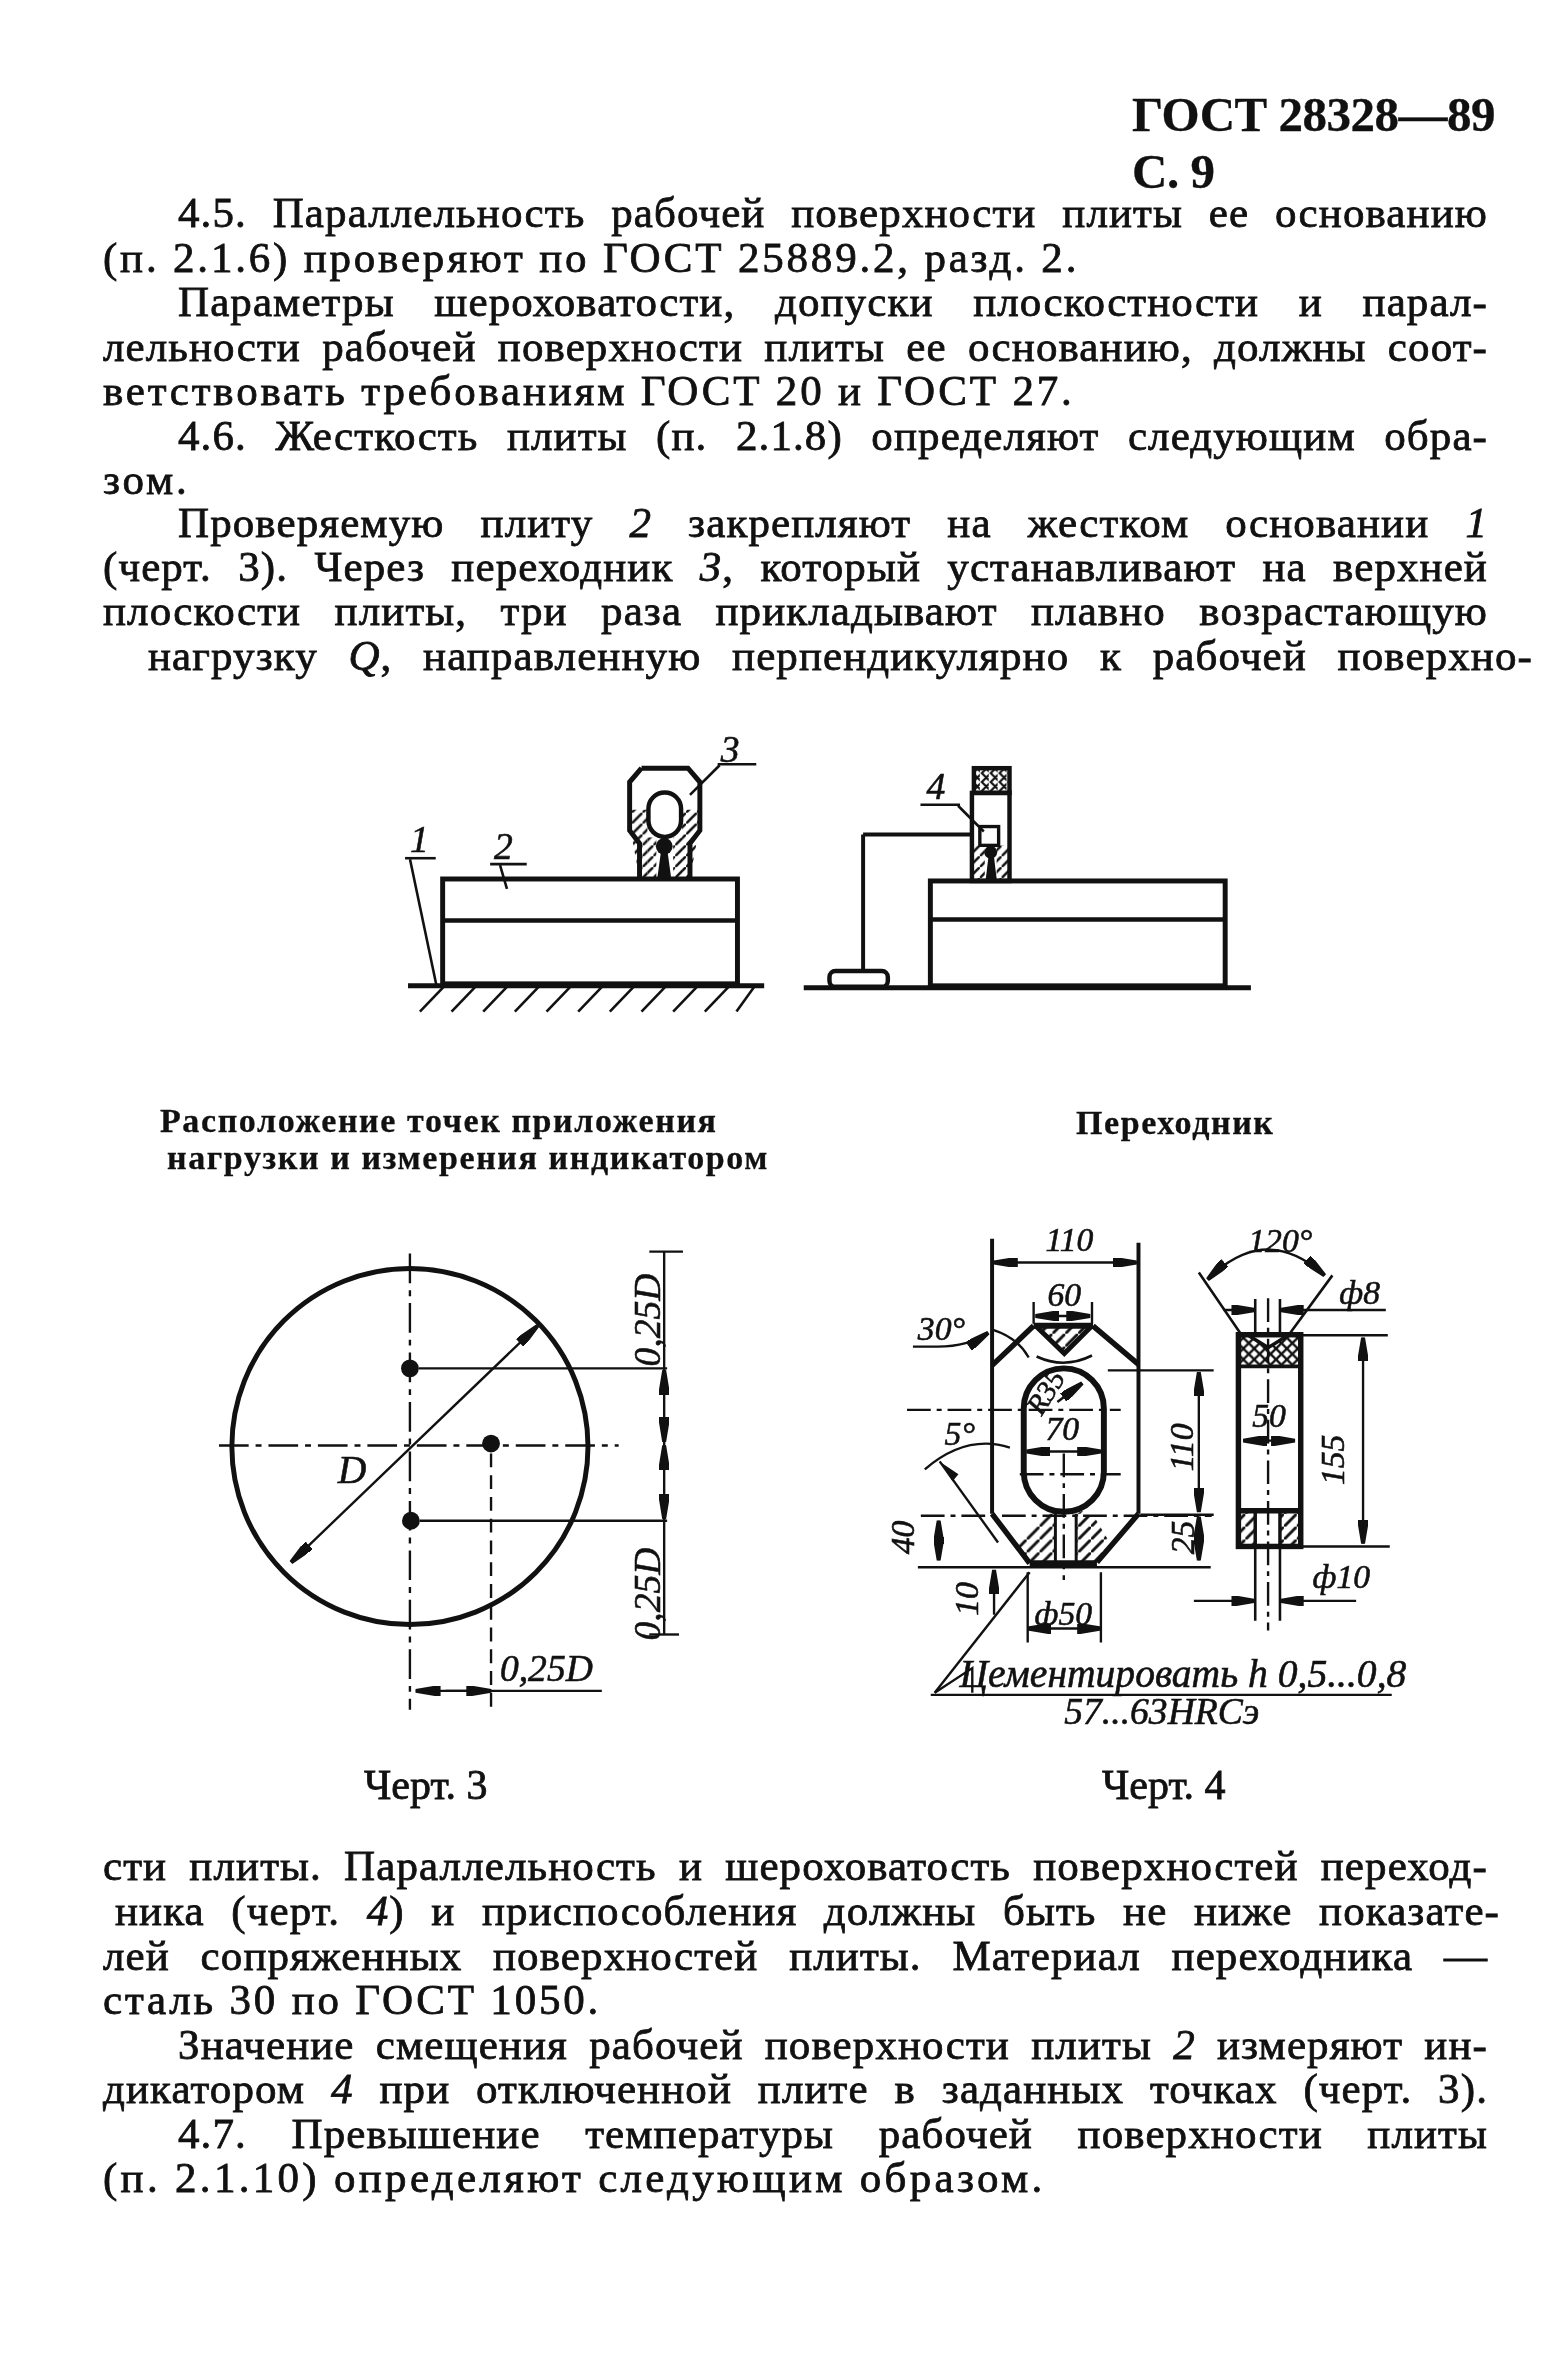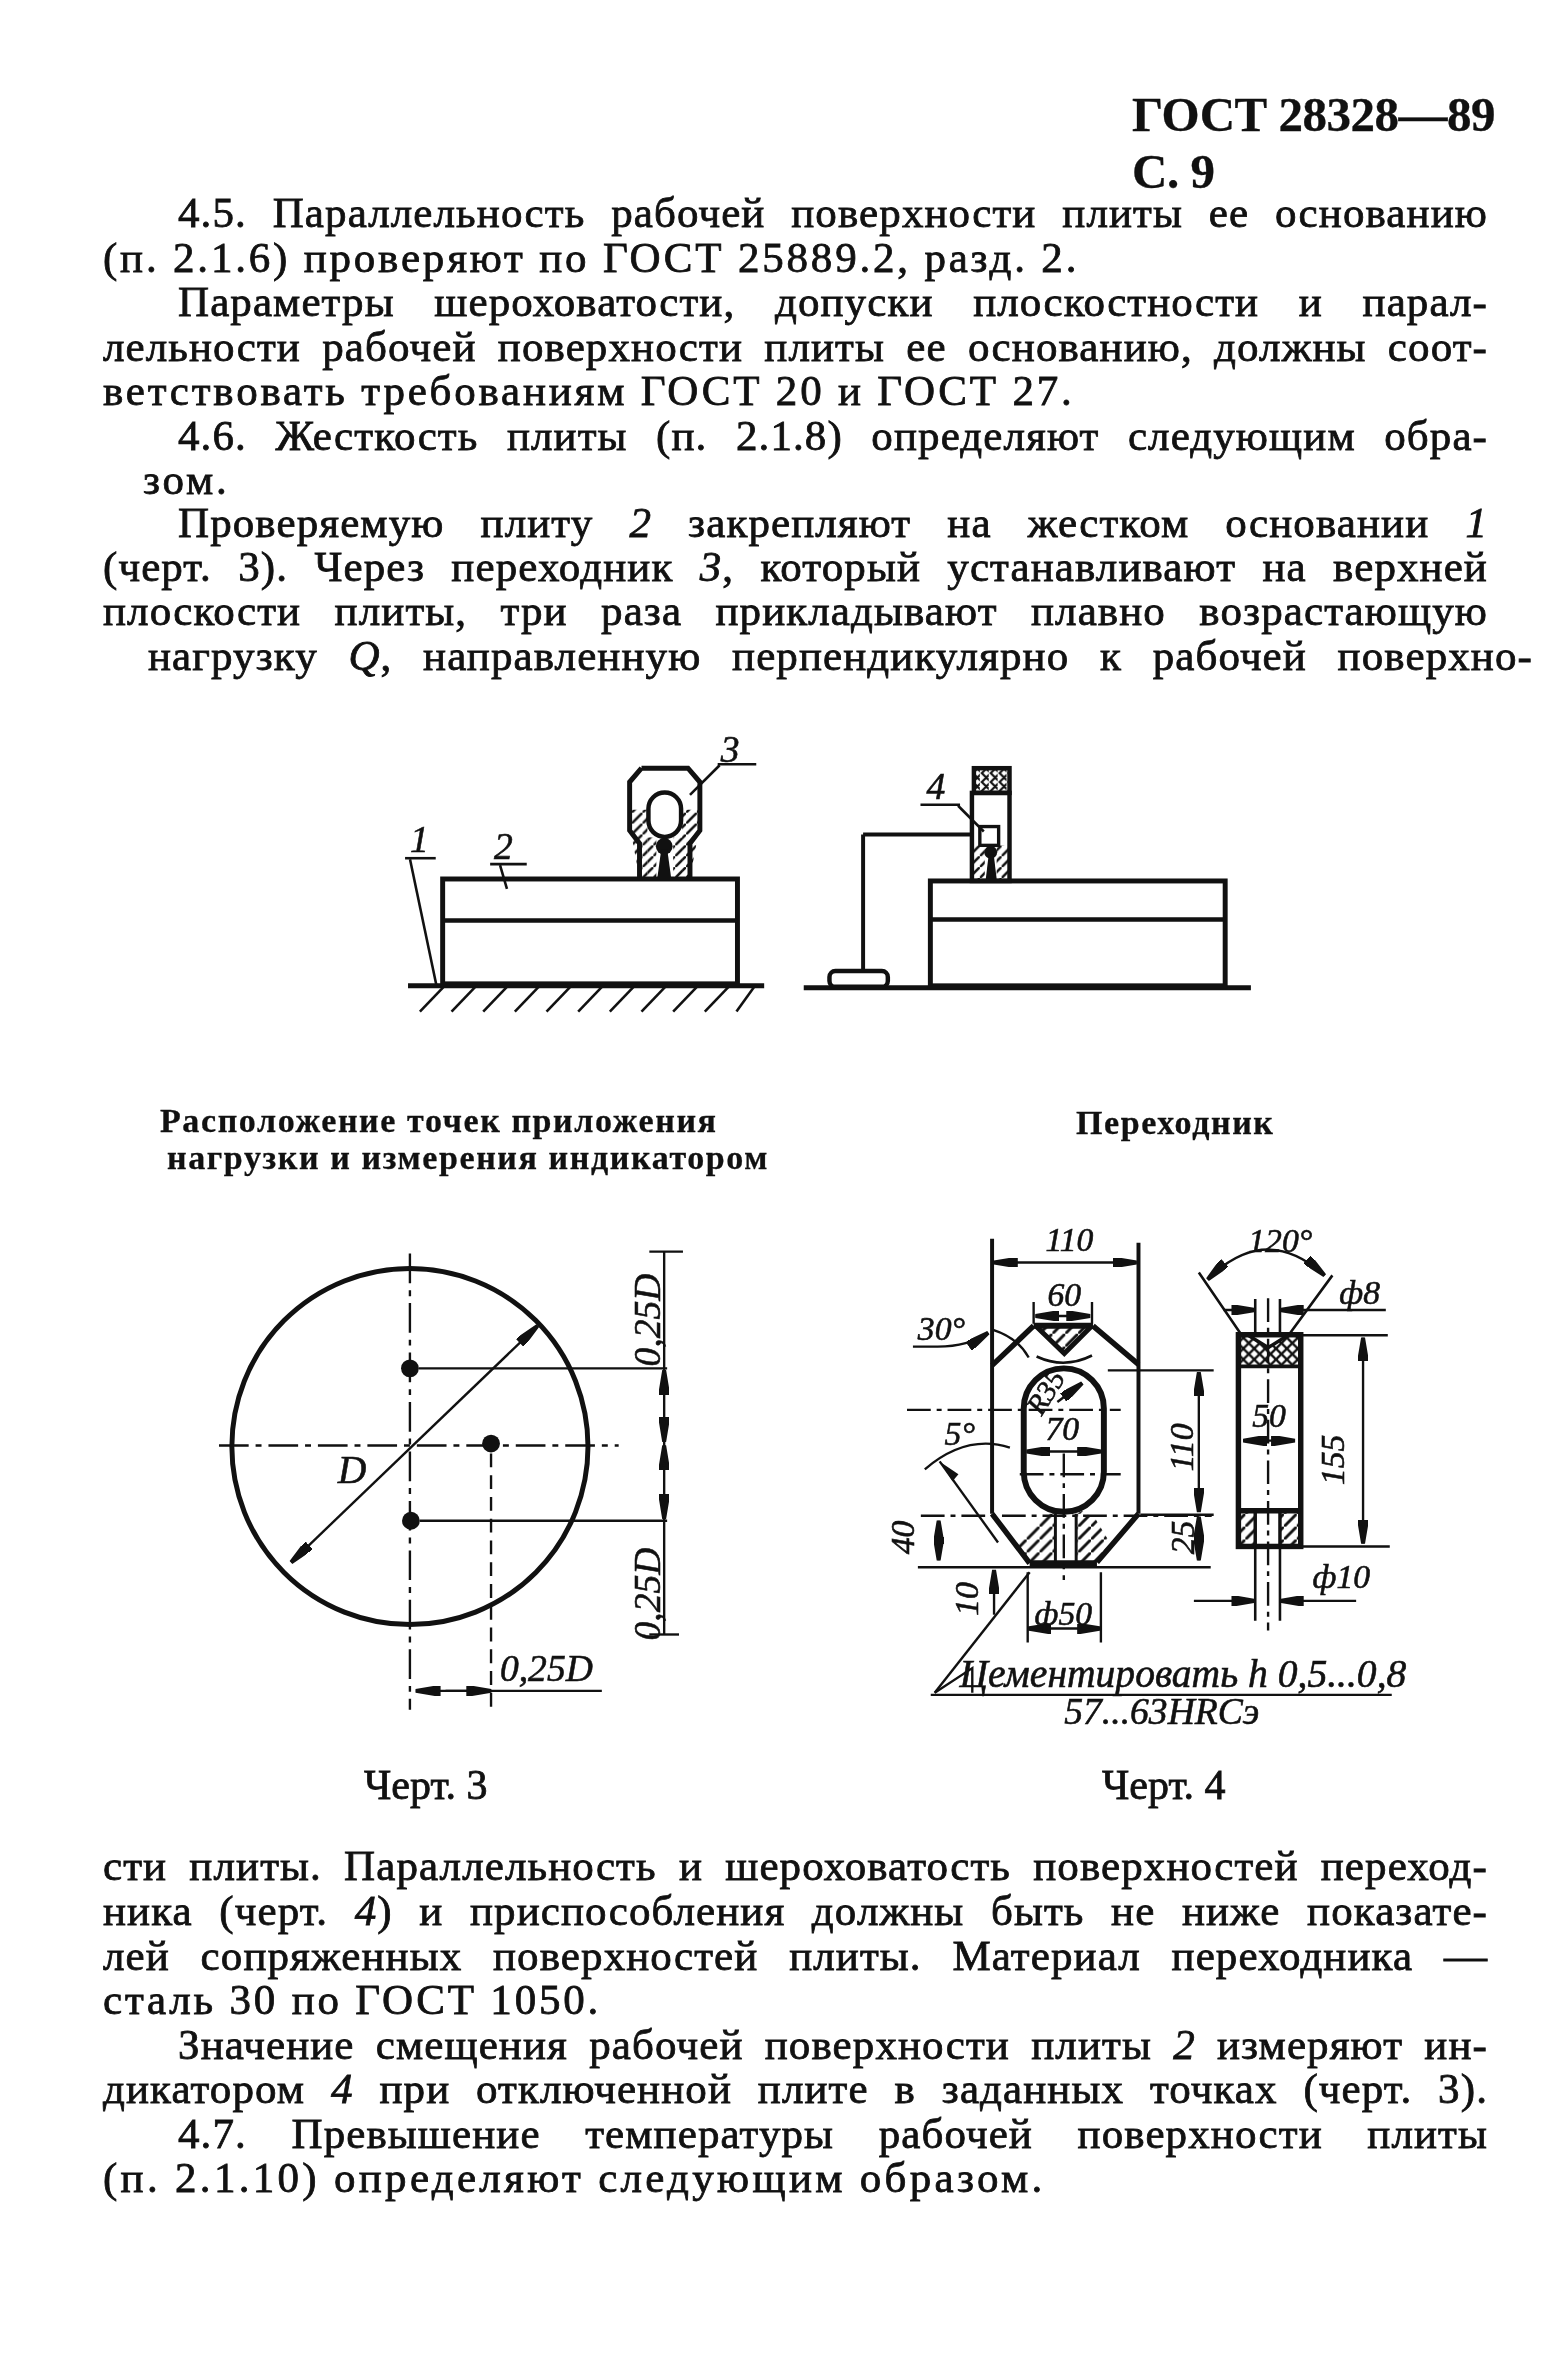--- a/index.html
+++ b/index.html
@@ -16,21 +16,21 @@
 </head>
 <body>
 <div class="cap" style="left:1132px;top:86px;font-size:49px;letter-spacing:-0.5px;">ГОСТ 28328—89&nbsp; С. 9</div>
 
 <div class="ln j ind" style="top:188px;">4.5. Параллельность рабочей поверхности плиты ее основанию</div>
 <div class="ln" style="top:233px;">(п. 2.1.6) проверяют по ГОСТ 25889.2, разд. 2.</div>
 <div class="ln j ind" style="top:277px;">Параметры шероховатости, допуски плоскостности и парал-</div>
 <div class="ln j" style="top:322px;">лельности рабочей поверхности плиты ее основанию, должны соот-</div>
 <div class="ln" style="top:366px;">ветствовать требованиям ГОСТ 20 и ГОСТ 27.</div>
 <div class="ln j ind" style="top:411px;">4.6. Жесткость плиты (п. 2.1.8) определяют следующим обра-</div>
-<div class="ln" style="top:455px;margin-left:40px;">зом.</div>
+<div class="ln" style="top:455px;">зом.</div>
 <div class="ln j ind" style="top:498px;">Проверяемую плиту <i>2</i> закрепляют на жестком основании <i>1</i></div>
 <div class="ln j" style="top:542px;">(черт. 3). Через переходник <i>3</i>, который устанавливают на верхней</div>
 <div class="ln j" style="top:586px;">плоскости плиты, три раза прикладывают плавно возрастающую</div>
 <div class="ln j" style="top:631px;margin-left:45px;">нагрузку <i>Q</i>, направленную перпендикулярно к рабочей поверхно-</div>
 
 <svg id="fig1" width="1560" height="554" viewBox="0 0 1576 560" style="left:0;top:693px;" fill="none" stroke="#111" stroke-width="4">
 <defs>
 <pattern id="h1" patternUnits="userSpaceOnUse" width="11" height="11">
         <path d="M-2,13 L13,-2" stroke="#111" stroke-width="2.6"></path>
       </pattern>
@@ -256,20 +256,20 @@
 <text x="510" y="374">ф10</text>
 <text x="153" y="474" font-size="40px">Цементировать h 0,5...0,8</text>
 <text x="259" y="512" font-size="38px">57...63HRCэ</text>
 </g>
 </svg>
 
 <div class="chert" style="left:364px;top:1761px;">Черт. 3</div>
 <div class="chert" style="left:1102px;top:1761px;">Черт. 4</div>
 
 <div class="ln j" style="top:1841px;">сти плиты. Параллельность и шероховатость поверхностей переход-</div>
-<div class="ln j" style="top:1886px;">ника (черт. <i>4</i>) и приспособления должны быть не ниже показате-</div>
+<div class="ln j" style="top:1886px;margin-left:12px;">ника (черт. <i>4</i>) и приспособления должны быть не ниже показате-</div>
 <div class="ln j" style="top:1931px;">лей сопряженных поверхностей плиты. Материал переходника —</div>
 <div class="ln" style="top:1975px;">сталь 30 по ГОСТ 1050.</div>
 <div class="ln j ind" style="top:2020px;">Значение смещения рабочей поверхности плиты <i>2</i> измеряют ин-</div>
 <div class="ln j" style="top:2064px;">дикатором <i>4</i> при отключенной плите в заданных точках (черт. 3).</div>
 <div class="ln j ind" style="top:2109px;">4.7. Превышение температуры рабочей поверхности плиты</div>
 <div class="ln" style="top:2153px;letter-spacing:3.3px;">(п. 2.1.10) определяют следующим образом.</div>
 
 
 </body></html>

